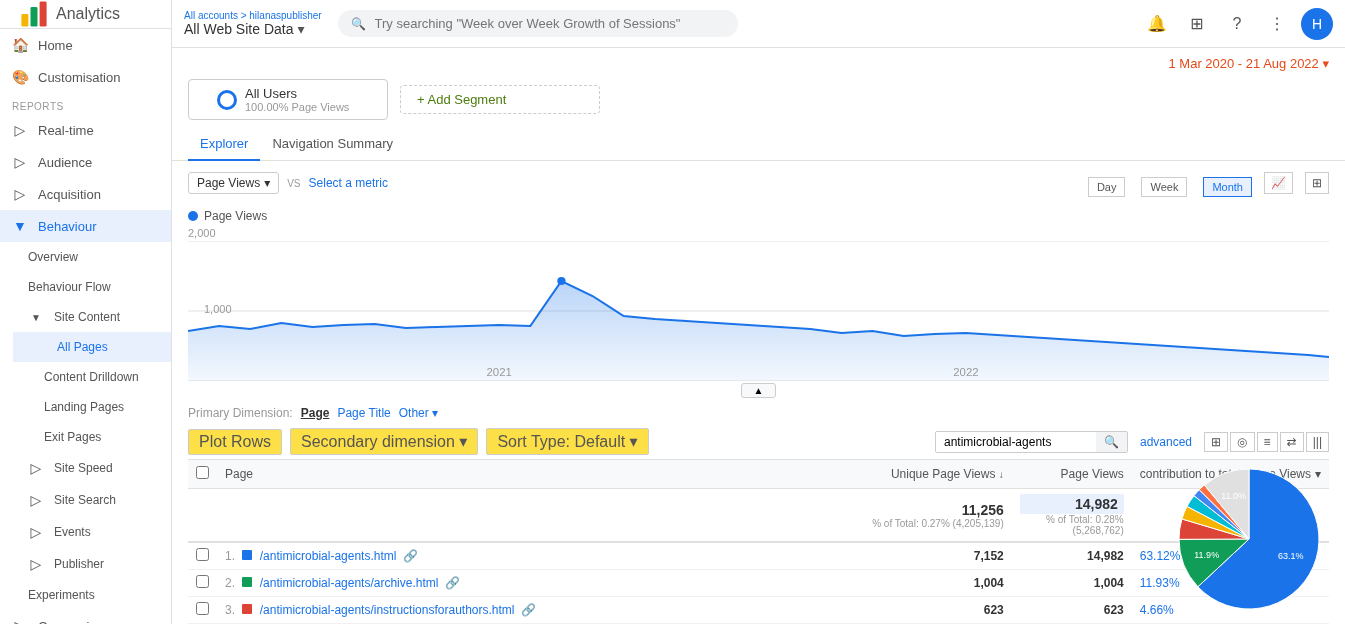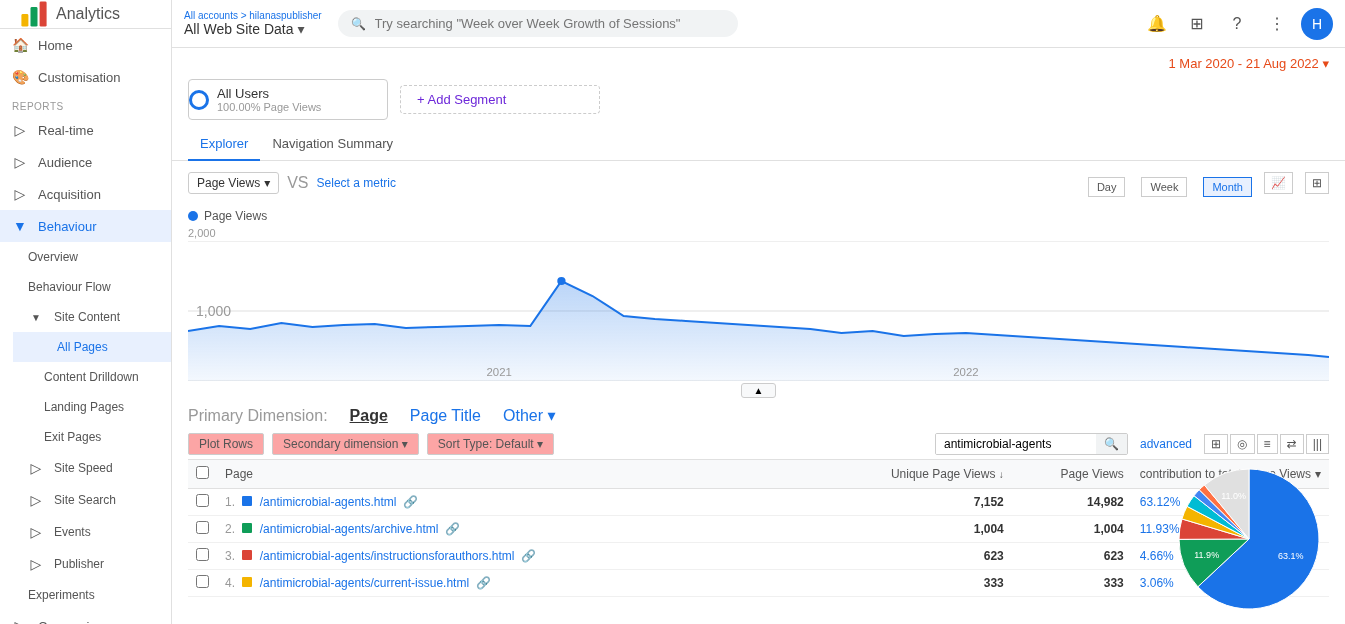--- a/index.html
+++ b/index.html
@@ -104,34 +104,34 @@
       font-size: 13px; color: #e64a19;
     }
 
     
     .segment-bar {
       display: flex; align-items: center; gap: 12px;
       padding: 4px 16px 8px;
     }
     .segment-pill {
       display: flex; align-items: center; gap: 8px;
-      border: 1px solid #ccc; border-radius: 4px; padding: 6px 0;
+      border: 1px solid #ccc; border-radius: 4px; padding: 6px 28px;
       background: #fff; min-width: 200px;
     }
     .segment-circle {
       width: 20px; height: 20px; border-radius: 50%;
       border: 3px solid #1a73e8; background: #fff;
     }
     .segment-text { font-size: 12px; }
     .segment-text .title { font-weight: 500; color: #333; font-size: 13px; }
     .segment-text .sub { color: #999; font-size: 11px; }
     .add-segment {
       display: flex; align-items: flex-start; gap: 8px;
       border: 1px dashed #ccc; border-radius: 4px; padding: 6px 16px;
-      color: #6d28d9; cursor: pointer; font-size: 13px; min-width: 200px;
+      color: #4d7c0f; cursor: pointer; font-size: 13px; min-width: 200px;
     }
 
     
     .tab-bar {
       display: flex; border-bottom: 1px solid #e0e0e0;
       padding: 0 16px; gap: 0;
     }
     .tab {
       padding: 8px 12px; cursor: pointer; font-size: 13px;
       color: #555; border-bottom: 2px solid transparent; margin-bottom: -1px;
@@ -140,21 +140,21 @@
 
     
     .chart-controls {
       display: flex; align-items: center; padding: 8px 16px; gap: 8px;
     }
     .metric-select {
       display: flex; align-items: center; gap: 4px;
       border: 1px solid #ccc; border-radius: 3px; padding: 3px 8px;
       font-size: 12px; cursor: pointer; color: #333;
     }
-    .vs-label { font-size: 16px; color: #999; }
+    .vs-label { font-size: 10px; color: #999; }
     .select-metric { font-size: 12px; color: #1a73e8; cursor: pointer; }
     .date-buttons {
       margin-left: auto; display: flex; gap: 16px; margin-top: 8px;
     }
     .date-btn {
       padding: 3px 8px; border: 1px solid #ccc; font-size: 11px;
       cursor: pointer; color: #555; background: #fff;
     }
     .date-btn.active { background: #e8f0fe; color: #1a73e8; border-color: #1a73e8; }
     .chart-type-btn {
@@ -169,33 +169,33 @@
     .chart-legend { font-size: 12px; color: #555; display: flex; align-items: center; gap: 6px; padding: 4px 0; }
     .legend-dot { width: 10px; height: 10px; border-radius: 50%; background: #1a73e8; }
 
     .chart-svg-wrap {
       width: 100%; height: 140px; position: relative;
     }
 
     
     .table-section { padding: 0 16px; }
     .primary-dim-bar {
-      display: flex; align-items: center; gap: 22px; padding: 6px 0 4px;
-      font-size: 16px;
+      display: flex; align-items: center; gap: 8px; padding: 6px 0 4px;
+      font-size: 12px;
     }
     .dim-label { color: #999; }
     .dim-link { color: #1a73e8; cursor: pointer; text-decoration: none; }
     .dim-link.active { font-weight: 600; color: #333; text-decoration: underline; }
 
     .table-controls {
       display: flex; align-items: center; gap: 8px; padding: 4px 0;
     }
     .ctrl-btn {
-      border: 1px solid #ccc; padding: 3px 10px; font-size: 12px;
-      cursor: pointer; background: #fca5a5; color: #555; border-radius: 2px;
+      border: 1px solid #ccc; padding: 3px 10px; font-size: 16px;
+      cursor: pointer; background: #fde047; color: #555; border-radius: 2px;
     }
     .search-box {
       margin-left: auto; display: flex; align-items: center;
       border: 1px solid #ccc; border-radius: 2px; overflow: hidden;
     }
     .search-box input {
       border: none; outline: none; padding: 3px 8px; font-size: 12px; width: 160px;
     }
     .search-box-btn {
       background: #f1f3f4; border: none; padding: 3px 8px; cursor: pointer; font-size: 12px; color: #555;
@@ -411,21 +411,21 @@
             </linearGradient>
           </defs>
           <path d="M0,90 L30,85 L60,88 L90,82 L120,86 L150,84 L180,83 L210,87 L240,86 L270,85 L300,84 L330,85 L360,40 L390,55 L420,75 L450,78 L480,80 L510,82 L540,84 L570,86 L600,88 L630,92 L660,90 L690,95 L720,93 L750,92 L780,94 L810,96 L840,98 L870,100 L900,102 L930,104 L960,106 L990,108 L1020,110 L1050,112 L1080,114 L1100,116 L1100,140 L0,140 Z" fill="url(#chartGrad)"></path>
           <path d="M0,90 L30,85 L60,88 L90,82 L120,86 L150,84 L180,83 L210,87 L240,86 L270,85 L300,84 L330,85 L360,40 L390,55 L420,75 L450,78 L480,80 L510,82 L540,84 L570,86 L600,88 L630,92 L660,90 L690,95 L720,93 L750,92 L780,94 L810,96 L840,98 L870,100 L900,102 L930,104 L960,106 L990,108 L1020,110 L1050,112 L1080,114 L1100,116" fill="none" stroke="#1a73e8" stroke-width="2"></path>
 
           <circle cx="360" cy="40" r="4" fill="#1a73e8"></circle>
 
           <text x="300" y="135" font-size="11" fill="#999" text-anchor="middle">2021</text>
           <text x="750" y="135" font-size="11" fill="#999" text-anchor="middle">2022</text>
         </svg>
-        <div style="font-size:14px;color:#999;position:absolute;left:8px;top:62px;">1,000</div>
+        <div style="font-size:11px;color:#999;position:absolute;left:16px;top:62px;">1,000</div>
       </div>
 
       <div style="text-align:center;padding:2px 0;">
         <button style="border:1px solid #ccc;background:#f8f9fa;border-radius:3px;padding:1px 12px;cursor:pointer;font-size:10px;">▲</button>
       </div>
     </div>
 
     <div class="table-section">
 
       <div class="primary-dim-bar">
@@ -463,20 +463,33 @@
                 Unique Page Views <span class="sort-arrow">↓</span>
               </th>
               <th class="right" style="width:120px;">Page Views</th>
               <th style="width:180px;">
                 <div class="contribution-header">
                   <span>contribution to total: Page Views</span>
                   <span style="cursor:pointer;">▾</span>
                 </div>
               </th>
             </tr>
+            <tr class="total-row">
+              <td class="checkbox-col"></td>
+              <td></td>
+              <td class="right">
+                <div style="font-size:14px;font-weight:700;">11,256</div>
+                <div style="font-size:10px;color:#999;">% of Total: 0.27% (4,205,139)</div>
+              </td>
+              <td class="right">
+                <div style="font-size:14px;font-weight:700;background:#e8f0fe;padding:2px 6px;border-radius:2px;">14,982</div>
+                <div style="font-size:10px;color:#999;">% of Total: 0.28% (5,268,762)</div>
+              </td>
+              <td></td>
+            </tr>
           </thead>
           <tbody id="table-body">
           <tr>
       <td class="checkbox-col">
         <input type="checkbox" style="">
       </td>
       <td>
         <span style="color:#999;margin-right:4px;">1.</span>
         <span style="display: inline-block; background: rgb(26, 115, 232);" class="color-dot"></span>
         <a class="page-link" href="#">/antimicrobial-agents.html</a>

